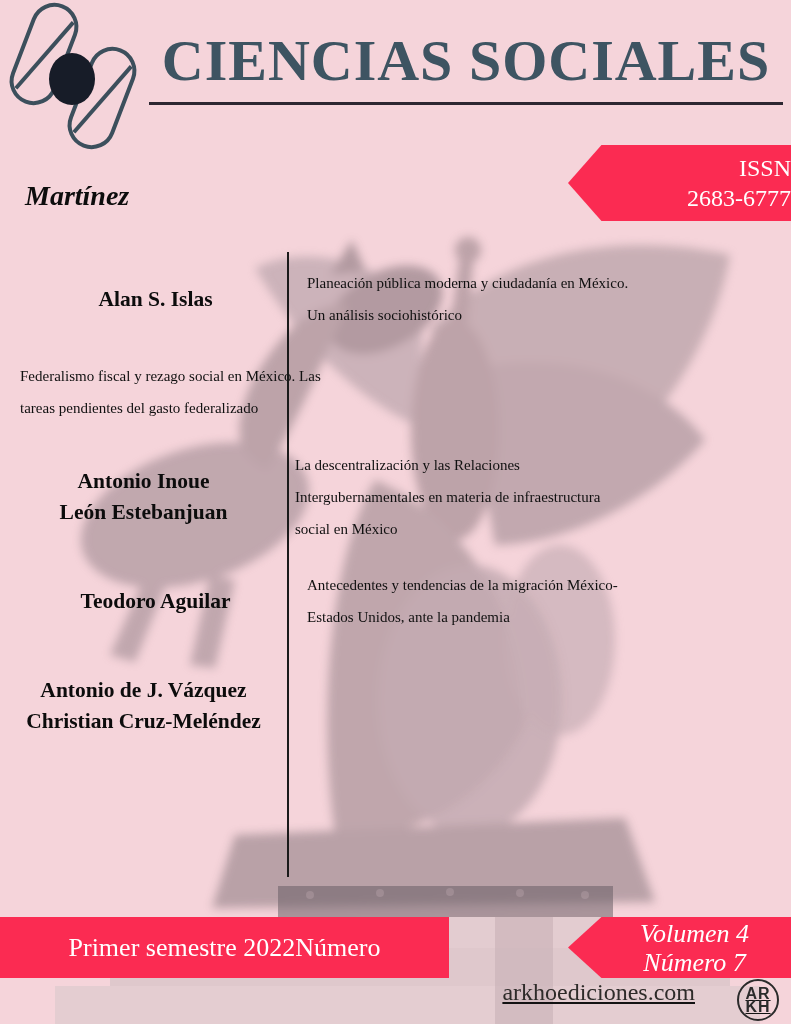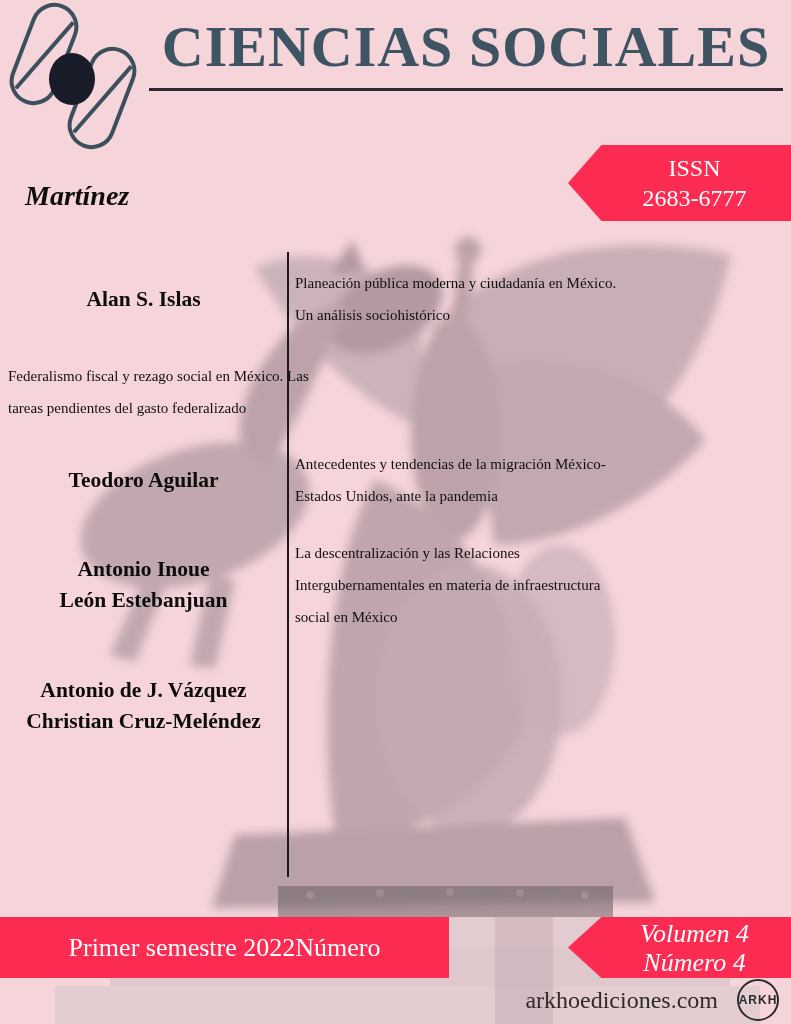--- a/index.html
+++ b/index.html
@@ -19,73 +19,73 @@
     margin:0 auto;
     background:var(--background);
     overflow:hidden;
     font-family:"Liberation Serif", serif;
     color:var(--text);
   }
   
   .statue{position:absolute;inset:0;z-index:0;pointer-events:none;}
   
   .logo{position:absolute;left:4px;top:0;z-index:2;}
-  .masthead{position:absolute;left:148px;top:10px;width:636px;text-align:center;z-index:2;}
+  .masthead{position:absolute;left:148px;top:24px;width:636px;text-align:center;z-index:2;}
   .masthead .title{
     font-size:58px;font-weight:bold;letter-spacing:1px;
     color:var(--header_text);line-height:74px;white-space:nowrap;
   }
   .masthead .rule{height:3px;background:var(--rule);margin:4px 1px 2px 1px;}
   .masthead .subtitle{font-size:36px;color:var(--header_text);line-height:46px;}
   
   .ribbon{
     position:absolute;right:0;background:var(--accent);color:var(--banner_text);
     clip-path:polygon(0 50%, 15% 0, 100% 0, 100% 100%, 15% 100%);
     display:flex;flex-direction:column;justify-content:center;align-items:center;
     padding-left:30px;text-align:center;z-index:2;
   }
-  .ribbon.issn{top:145px;width:223px;height:76px;font-size:24px;line-height:30px;}
+  .ribbon.issn{top:145px;width:223px;height:76px;font-size:24px;line-height:30px;align-items:flex-end;}
   .ribbon.volume{top:917px;width:223px;height:61px;font-size:26px;line-height:29px;font-style:italic;}
   
   .section-heading{
     position:absolute;left:25px;top:180px;z-index:2;
     font-size:28px;font-weight:bold;font-style:italic;color:#0d0d0d;
   }
   
   .articles{position:absolute;left:0;top:250px;width:791px;z-index:2;}
   .articles .divider{position:absolute;left:287px;top:2px;width:2px;height:625px;background:#1a1a1a;}
   .row{display:flex;align-items:center;}
-  .row.h2{height:88px;}
+  .row.h2{height:88px;margin-left:12px;}
   .row.h2.first{height:98px;}
   .row.h3{height:121px;}
   .row .authors{
     width:287px;flex:none;text-align:center;
     font-weight:bold;font-size:21.5px;line-height:31px;
     white-space:pre-line;color:#0c0c0c;padding:0 6px;
   }
   .row .title{
     flex:1;padding:0 18px 0 8px;
     font-size:15px;line-height:32px;white-space:pre-line;color:#101010;
   }
   
   .edition-banner{
     position:absolute;left:0;top:917px;width:449px;height:61px;z-index:2;
     background:var(--accent);color:var(--banner_text);
     display:flex;flex-direction:row;justify-content:center;align-items:center;
     font-size:26px;line-height:30px;text-align:center;
   }
   .site-row{
     position:absolute;right:12px;bottom:3px;z-index:2;
-    display:flex;align-items:center;gap:19px;
+    display:flex;align-items:flex-start;gap:42px;text-decoration:underline;
   }
   .website{font-size:24px;color:var(--site_text);text-decoration:none;cursor:pointer;}
   .monogram{
     width:42px;height:42px;border:2.5px solid #2b2b2b;border-radius:50%;
-    display:flex;flex-direction:row;justify-content:center;align-items:center;
-    font-family:"Liberation Sans", sans-serif;font-size:12px;line-height:13px;
+    display:flex;flex-direction:column;justify-content:center;align-items:center;
+    font-family:"Liberation Sans", sans-serif;font-size:16px;line-height:13px;
     letter-spacing:1px;color:#2b2b2b;font-weight:bold;
   }
 </style>
 </head>
 <body>
 
 <div class="page">
 
   <svg class="statue" viewBox="0 0 791 1024" width="791" height="1024" aria-hidden="true">
     <defs>
@@ -165,46 +165,46 @@
 
     <div class="row h2 first">
       <div class="authors">Alan S. Islas</div>
       <div class="title">Planeación pública moderna y ciudadanía en México.
 Un análisis sociohistórico</div>
     </div>
     <div class="row h2">
       <div class="title">Federalismo fiscal y rezago social en México. Las
 tareas pendientes del gasto federalizado</div>
     </div>
-    <div class="row h2">
-      <div class="authors">Teodoro Aguilar</div>
-      <div class="title">Antecedentes y tendencias de la migración México-
-Estados Unidos, ante la pandemia</div>
-    </div>
     <div class="row h3">
       <div class="authors">Antonio Inoue
 León Estebanjuan</div>
       <div class="title">La descentralización y las Relaciones
 Intergubernamentales en materia de infraestructura
 social en México</div>
     </div>
+    <div class="row h2">
+      <div class="authors">Teodoro Aguilar</div>
+      <div class="title">Antecedentes y tendencias de la migración México-
+Estados Unidos, ante la pandemia</div>
+    </div>
     <div class="row h3">
       <div class="authors">Antonio de J. Vázquez
 Christian Cruz-Meléndez</div>
     </div>
   </section>
 
   <div class="edition-banner">
     <span>Primer semestre 2022</span>
     <span>Número</span>
   </div>
 
   <div class="ribbon volume">
     <span>Volumen 4</span>
-    <span>Número 4</span>
+    <span>Número 7</span>
   </div>
 
   <div class="site-row">
     <a class="website">arkhoediciones.com</a>
     <div class="monogram">
       <span>AR</span>
       <span>KH</span>
     </div>
   </div>
 

